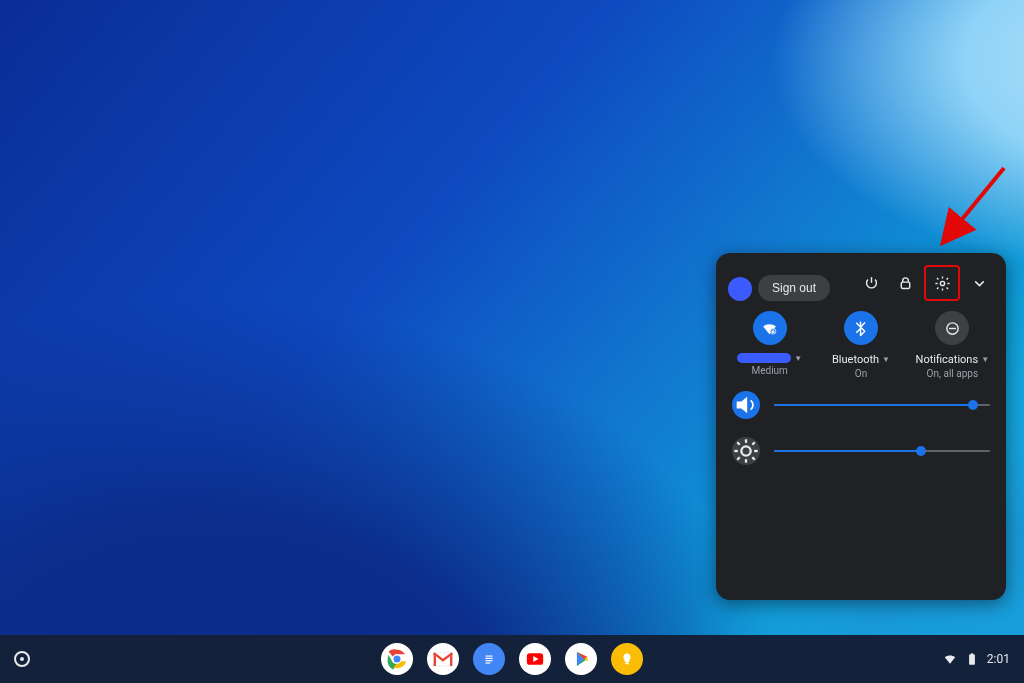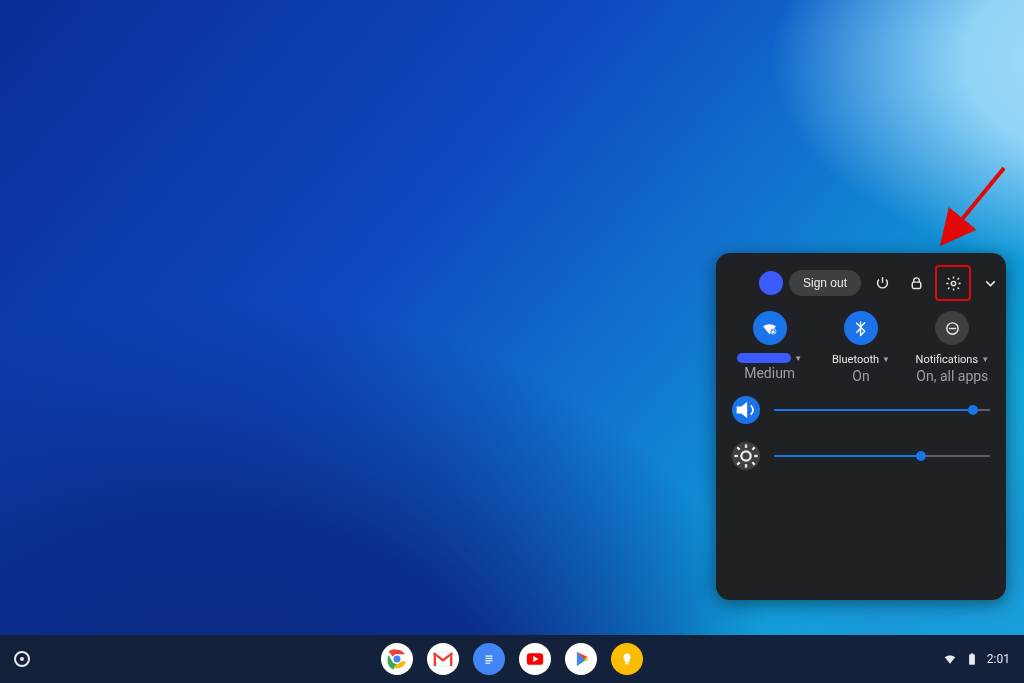--- a/index.html
+++ b/index.html
@@ -24,23 +24,22 @@
   .panel {
     position: absolute; right: 18px; top: 253px;
     width: 290px; height: 347px;
     background: #1f2125; color: #e8eaed;
     border-radius: 14px;
     padding: 12px 0 6px 0;
     box-shadow: 0 4px 18px rgba(0,0,0,.45);
     font-size: 12px;
   }
   .panel .top-row {
-    display: flex; align-items: center; gap: 6px;
+    display: flex; align-items: flex-end; gap: 6px;
     padding: 0 12px 10px 12px;
-    margin-left: 31px;
   }
   .avatar { width: 24px; height: 24px; border-radius: 50%; background: #3b5bff; flex-shrink: 0; }
   .signout {
     background: #3c4043; color: #e8eaed; border: none; border-radius: 16px;
     padding: 6px 14px; font-size: 12px; cursor: pointer; flex-shrink: 0;
   }
   .top-icons { margin-left: auto; display: flex; align-items: center; gap: 4px; }
   .tbtn {
     width: 30px; height: 30px; border-radius: 50%;
     background: transparent; border: none; color: #e8eaed; cursor: pointer;
@@ -54,21 +53,21 @@
   .tile .circle {
     width: 34px; height: 34px; border-radius: 50%;
     display: flex; align-items: center; justify-content: center; margin-bottom: 8px;
     cursor: pointer;
   }
   .circle.on  { background: #1a73e8; color: #fff; }
   .circle.off { background: #3c4043; color: #e8eaed; }
   .circle svg, .circle .glyph { width: 17px; height: 17px; }
   .tile .label-row { display: flex; align-items: center; justify-content: center; gap: 3px; font-size: 11px; color: #e8eaed; cursor: pointer;}
   .tile .label-row .chev { font-size: 8px; color: #9aa0a6; }
-  .tile .sublabel { font-size: 14px; color: #9aa0a6; margin-top: 2px; }
+  .tile .sublabel { font-size: 10px; color: #9aa0a6; margin-top: 2px; }
   .wifi-name-bar {
      width: 54px; height: 10px; background: #3b5bff; border-radius: 5px;
      display: inline-block;
   }
 
   .sliders { padding: 12px 16px 6px 16px; }
   .slider-row { display: flex; align-items: center; gap: 14px; margin-bottom: 18px; }
   .sbtn {
     width: 28px; height: 28px; border-radius: 50%; border: none; cursor: pointer;
     display: flex; align-items: center; justify-content: center; flex-shrink: 0;

